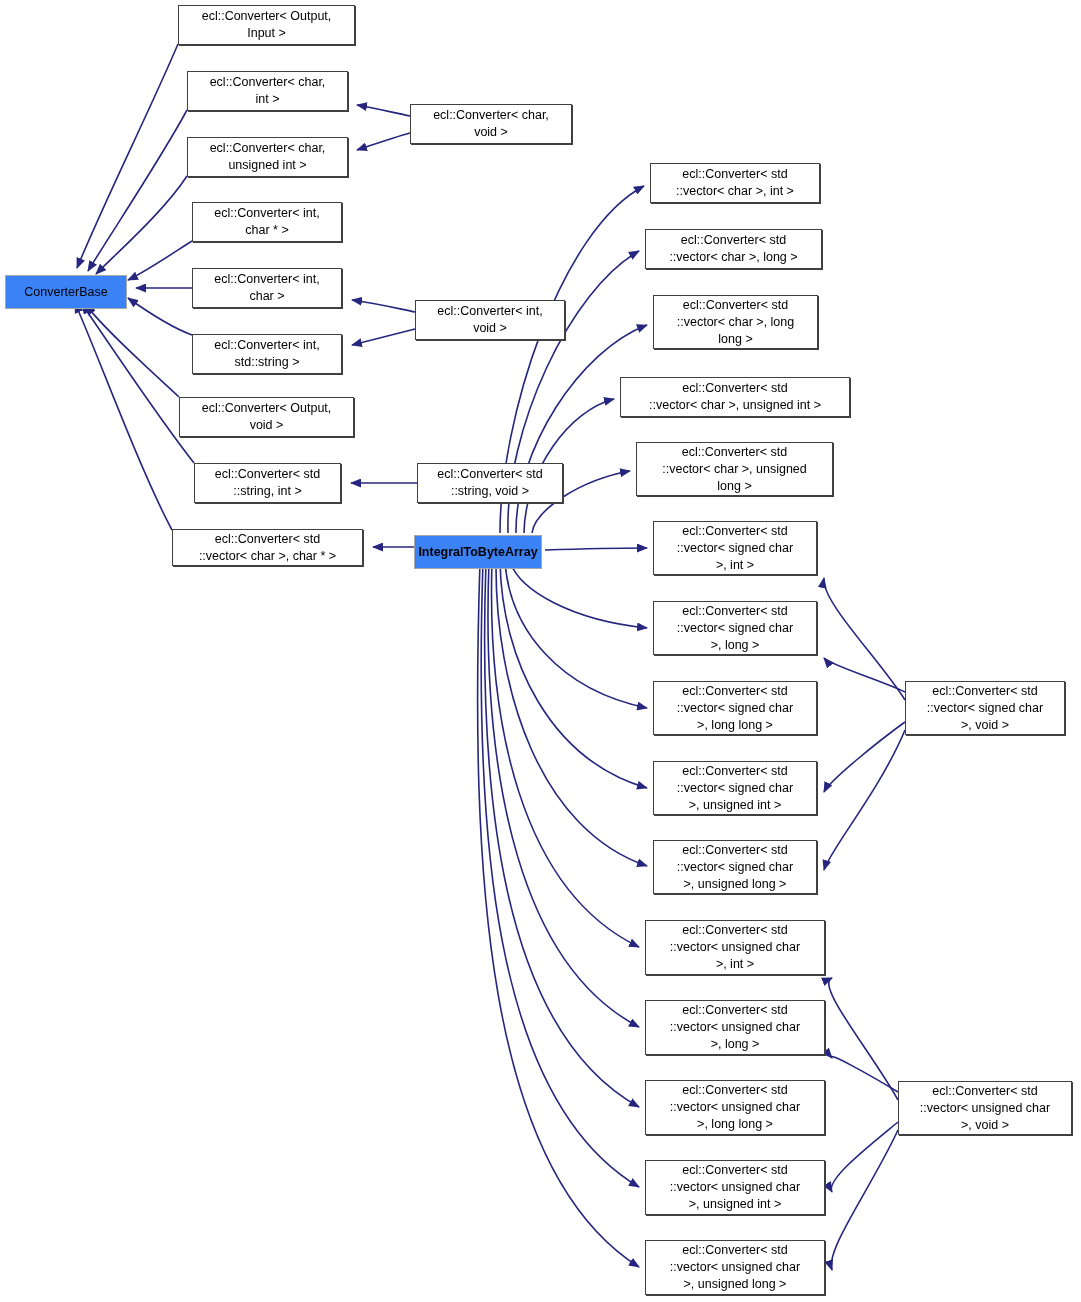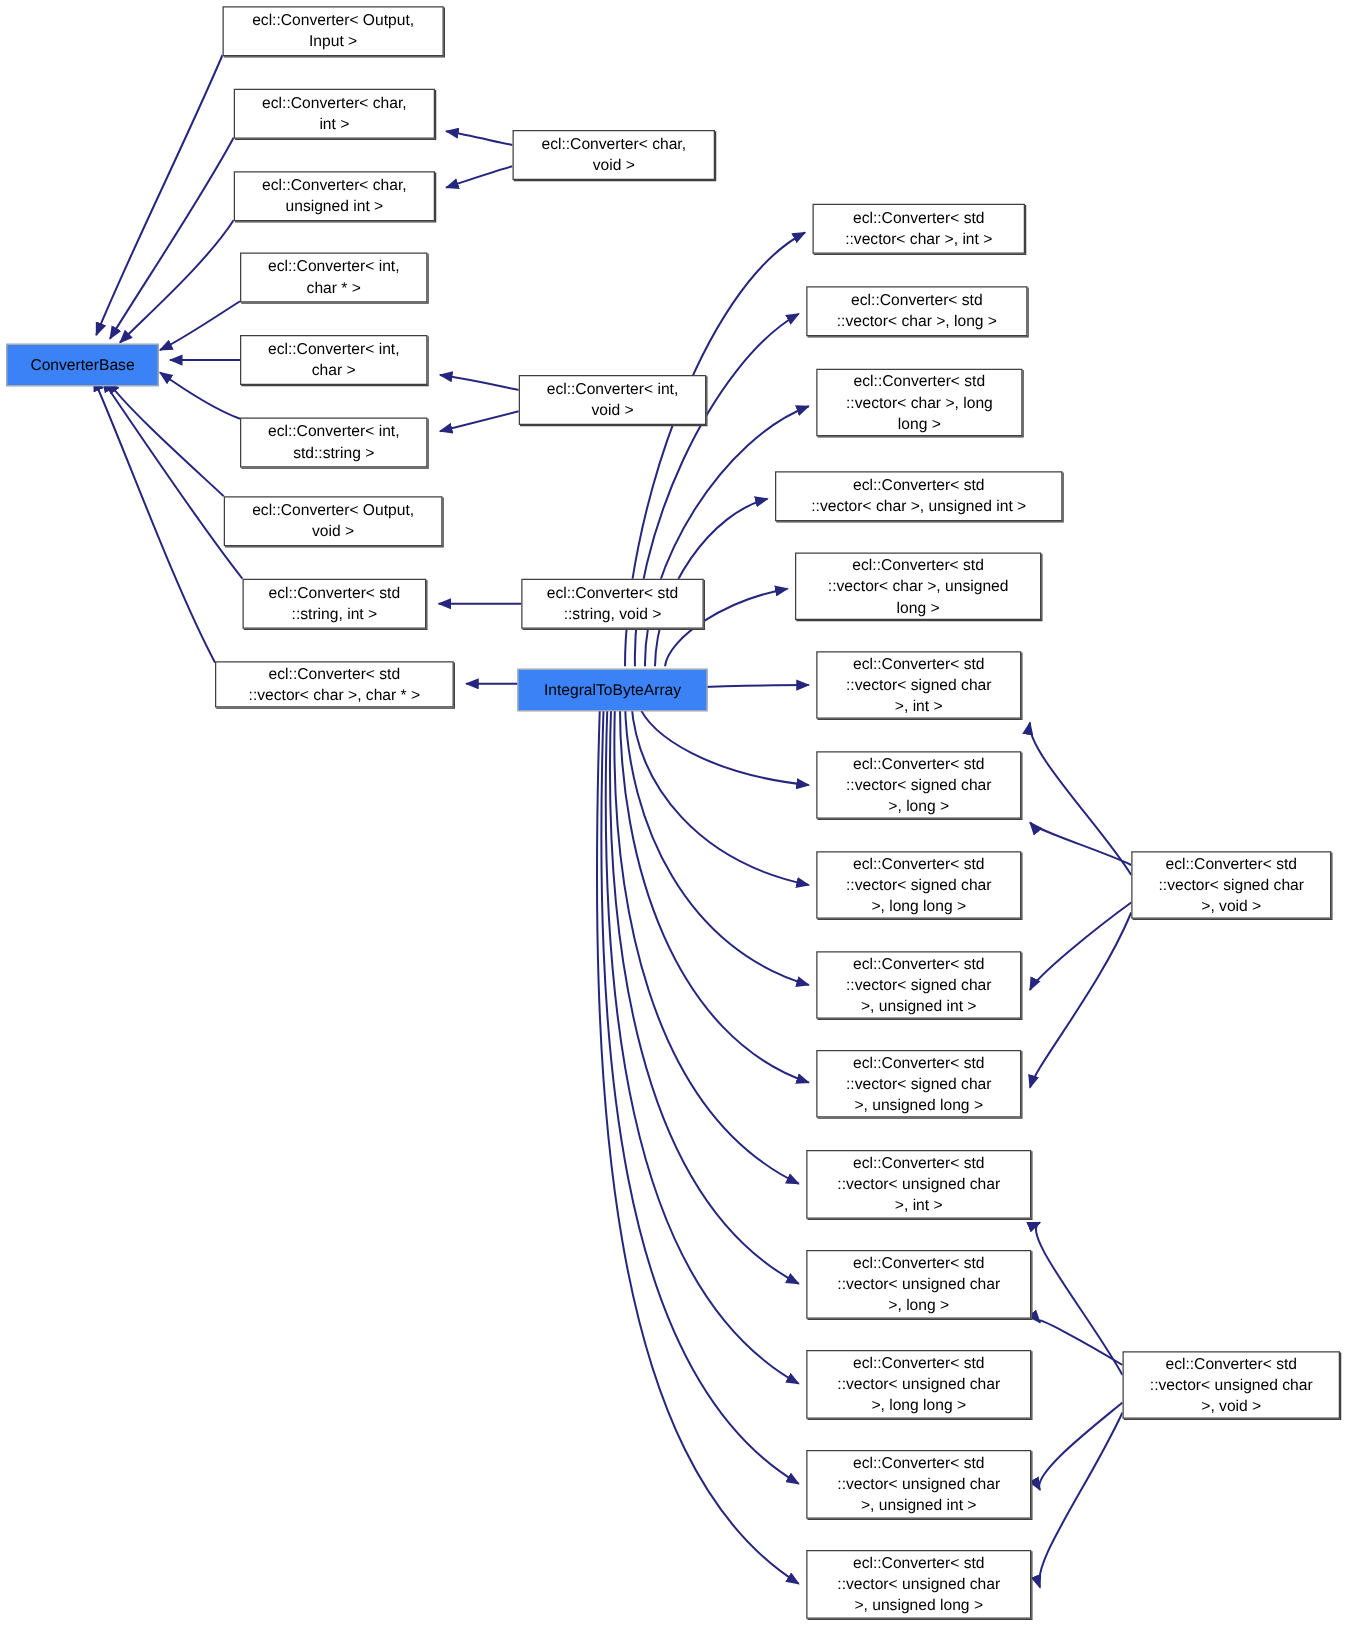--- a/index.html
+++ b/index.html
@@ -101,21 +101,21 @@
 
       <path d="M898,1100 C870,1050 815,985 832,978"></path>
       <path d="M898,1092 C870,1075 825,1050 832,1058"></path>
       <path d="M898,1122 C870,1145 825,1180 832,1192"></path>
       <path d="M898,1130 C870,1190 825,1250 832,1270"></path>
     </g>
   </svg>
 
   <div class="node root" style="left:5px; top:275px; width:122px; height:23px;">ConverterBase</div>
 
-  <div class="node root" style="left:414px; top:535px; width:152px; height:25px;">IntegralToByteArray</div>
+  <div class="node root" style="left:414px; top:535px; width:128px; height:25px;font-weight:bold;">IntegralToByteArray</div>
 
   <div class="node" style="left:178px; top:5px; width:177px; height:40px;">ecl::Converter&lt; Output,
 Input &gt;</div>
 
   <div class="node" style="left:187px; top:71px; width:161px; height:40px;">ecl::Converter&lt; char,
 int &gt;</div>
 
   <div class="node" style="left:187px; top:137px; width:161px; height:40px;">ecl::Converter&lt; char,
 unsigned int &gt;</div>
 

